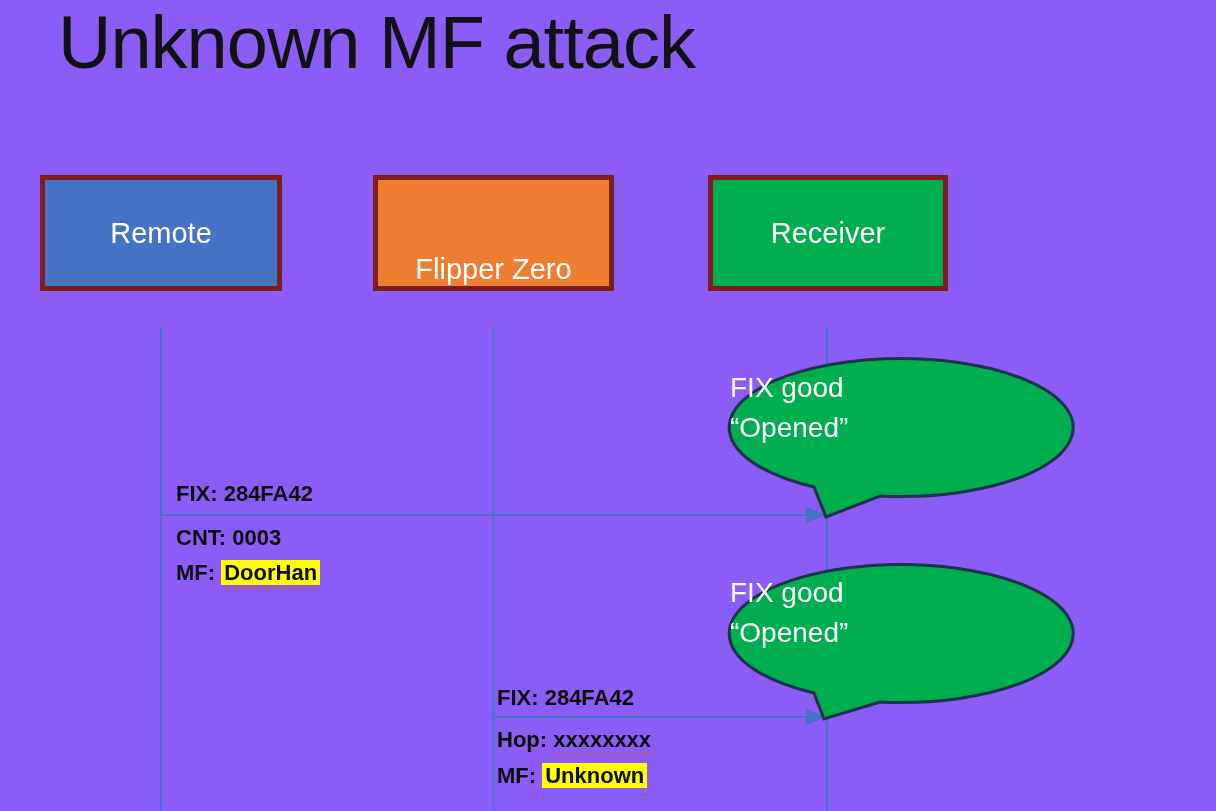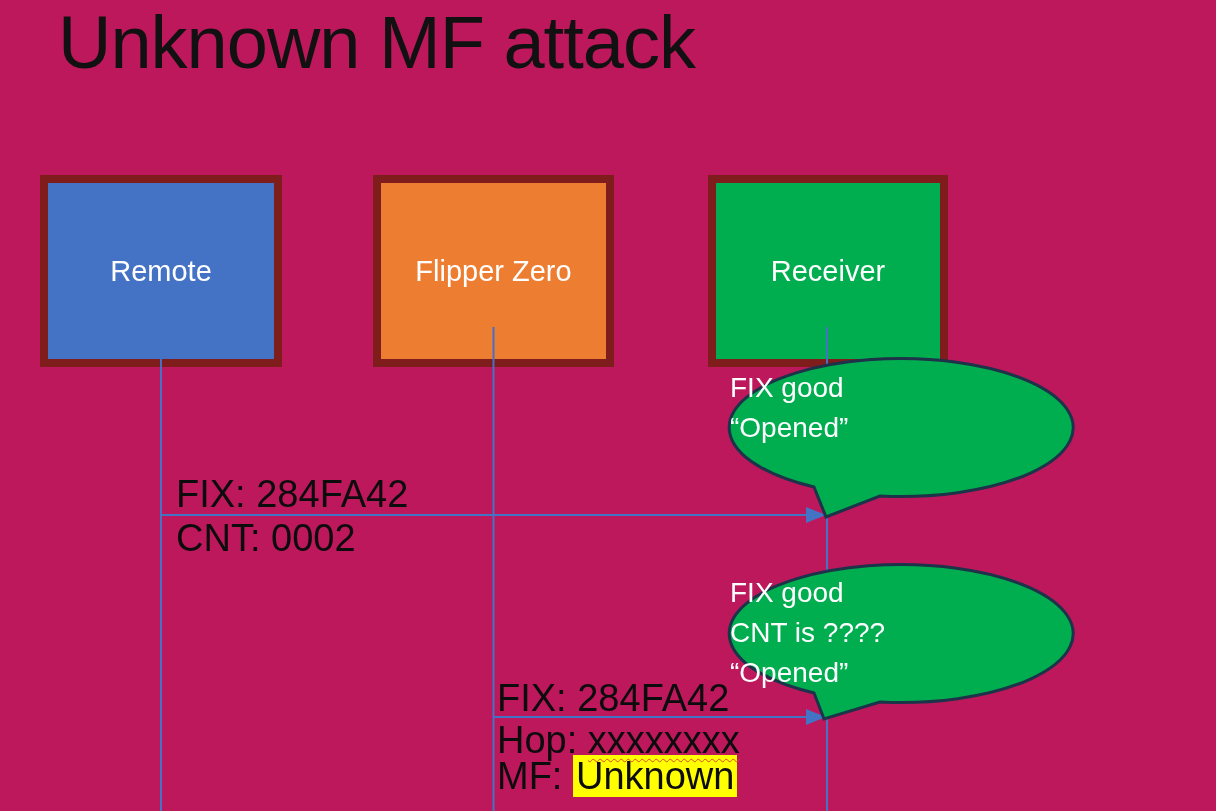--- a/index.html
+++ b/index.html
@@ -1,46 +1,47 @@
 <!DOCTYPE html>
 <html><head>
 <meta charset="utf-8">
 <style>
   html,body { margin:0; padding:0; background:#fff; }
   .canvas {
-    position:relative; width:1216px; height:811px; background:#be185d;
+    position:relative; width:1216px; height:811px; background:#8b5cf6;
     font-family:"Liberation Sans", sans-serif; overflow:hidden;
   }
   .title {
     position:absolute; left:58px; top:0px; margin:0;
     font-size:74px; font-weight:300; color:#111; letter-spacing:-1px;
     font-family:"Liberation Sans", sans-serif;
   }
   .actor {
-    position:absolute; top:175px; height:192px; box-sizing:border-box;
-    border:8px solid #7f1d1d; display:flex; align-items:center; justify-content:center;
+    position:absolute; top:175px; height:116px; box-sizing:border-box;
+    border:5px solid #7f1d1d; display:flex; align-items:center; justify-content:center;
     color:#ffffff; font-size:29px;
   }
   .actor-remote   { left:40px;  width:242px; background:#4472C4; }
-  .actor-flipper  { left:373px; width:241px; background:#ED7D31; }
+  .actor-flipper  { left:373px; width:241px; background:#ED7D31;align-items:flex-end; }
   .actor-receiver { left:708px; width:240px; background:#00AE50; }
   .overlay { position:absolute; left:0; top:0; }
   .lifeline { stroke:#4472C4; stroke-width:2; }
   .msgline  { stroke:#4472C4; stroke-width:2; }
   .arrowhead { fill:#4472C4; }
   .bubble { fill:#00AE50; stroke:#1d3349; stroke-width:3; }
   .bubble-text {
     position:absolute; width:340px; text-align:left;
     color:#ffffff; font-size:28px; line-height:40px;
   }
   .bubble-text-1 { left:730px; top:368px; }
   .bubble-text-2 { left:730px; top:573px; }
   .label {
-    position:absolute; font-size:38px; color:#0c0c0c; white-space:nowrap;
+    position:absolute; font-size:22px; color:#0c0c0c; white-space:nowrap;
     line-height:34px;
+    font-weight:bold;
   }
   .m1-fix { left:176px; top:477px; }
   .m1-cnt { left:176px; top:521px; }
   .m1-mf  { left:176px; top:556px; }
   .m2-fix { left:497px; top:681px; }
   .m2-hop { left:497px; top:723px; }
   .m2-mf  { left:497px; top:759px; }
   .hl { background:#FFFF00; padding:0 3px; }
   .sq {
     text-decoration-line:underline; text-decoration-style:wavy;
@@ -80,29 +81,31 @@
     <path class="bubble" d="M 814 693 L 824 719 L 880 702 A 172 69 0 1 0 814 693 Z"></path>
   </svg>
 
   <div class="bubble-text bubble-text-1">
     <div>FIX good</div>
     <div>“Opened”</div>
   </div>
 
   <div class="bubble-text bubble-text-2">
     <div>FIX good</div>
-    <div>CNT is ????</div>
     <div>“Opened”</div>
   </div>
 
   <div class="label m1-fix">
     <span>FIX: 284FA42</span>
   </div>
   <div class="label m1-cnt">
-    <span>CNT: 0002</span>
+    <span>CNT: 0003</span>
+  </div>
+  <div class="label m1-mf">
+    <span>MF: </span><span class="hl sq">DoorHan</span>
   </div>
 
   <div class="label m2-fix">
     <span>FIX: 284FA42</span>
   </div>
   <div class="label m2-mf">
     <span>MF: </span><span class="hl">Unknown</span>
   </div>
   <div class="label m2-hop">
     <span>Hop: </span><span class="sq">xxxxxxxx</span>

